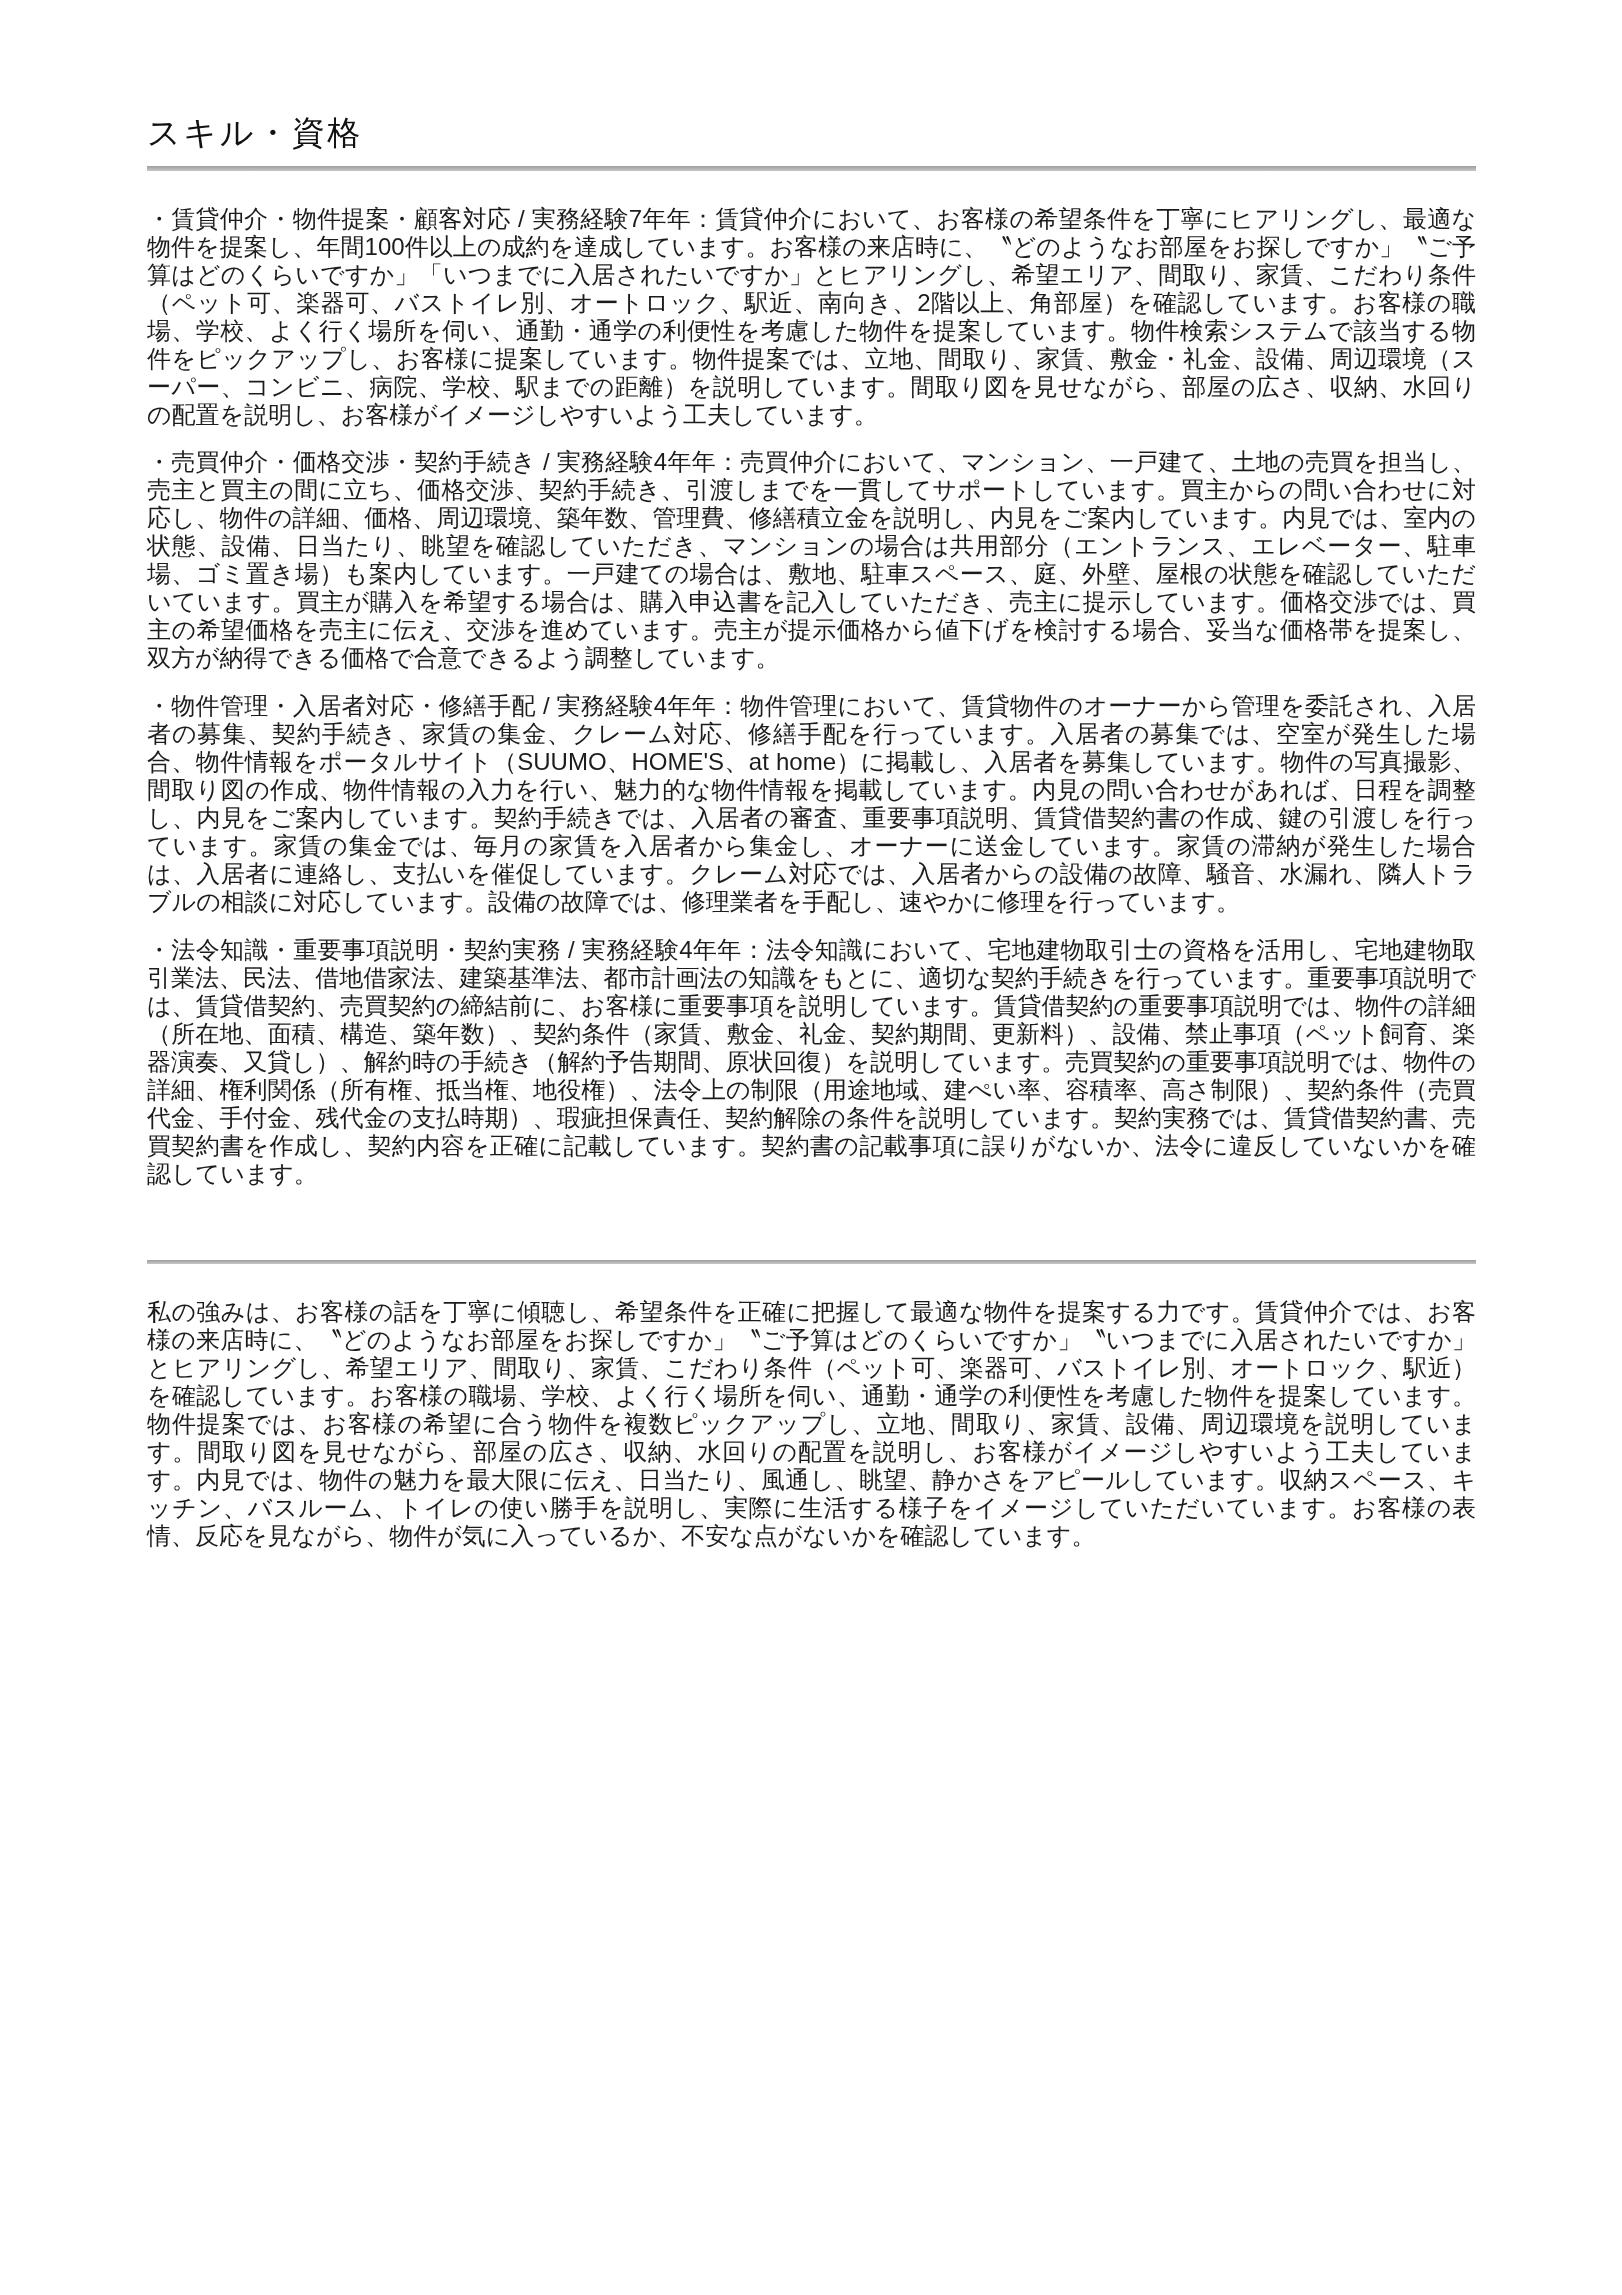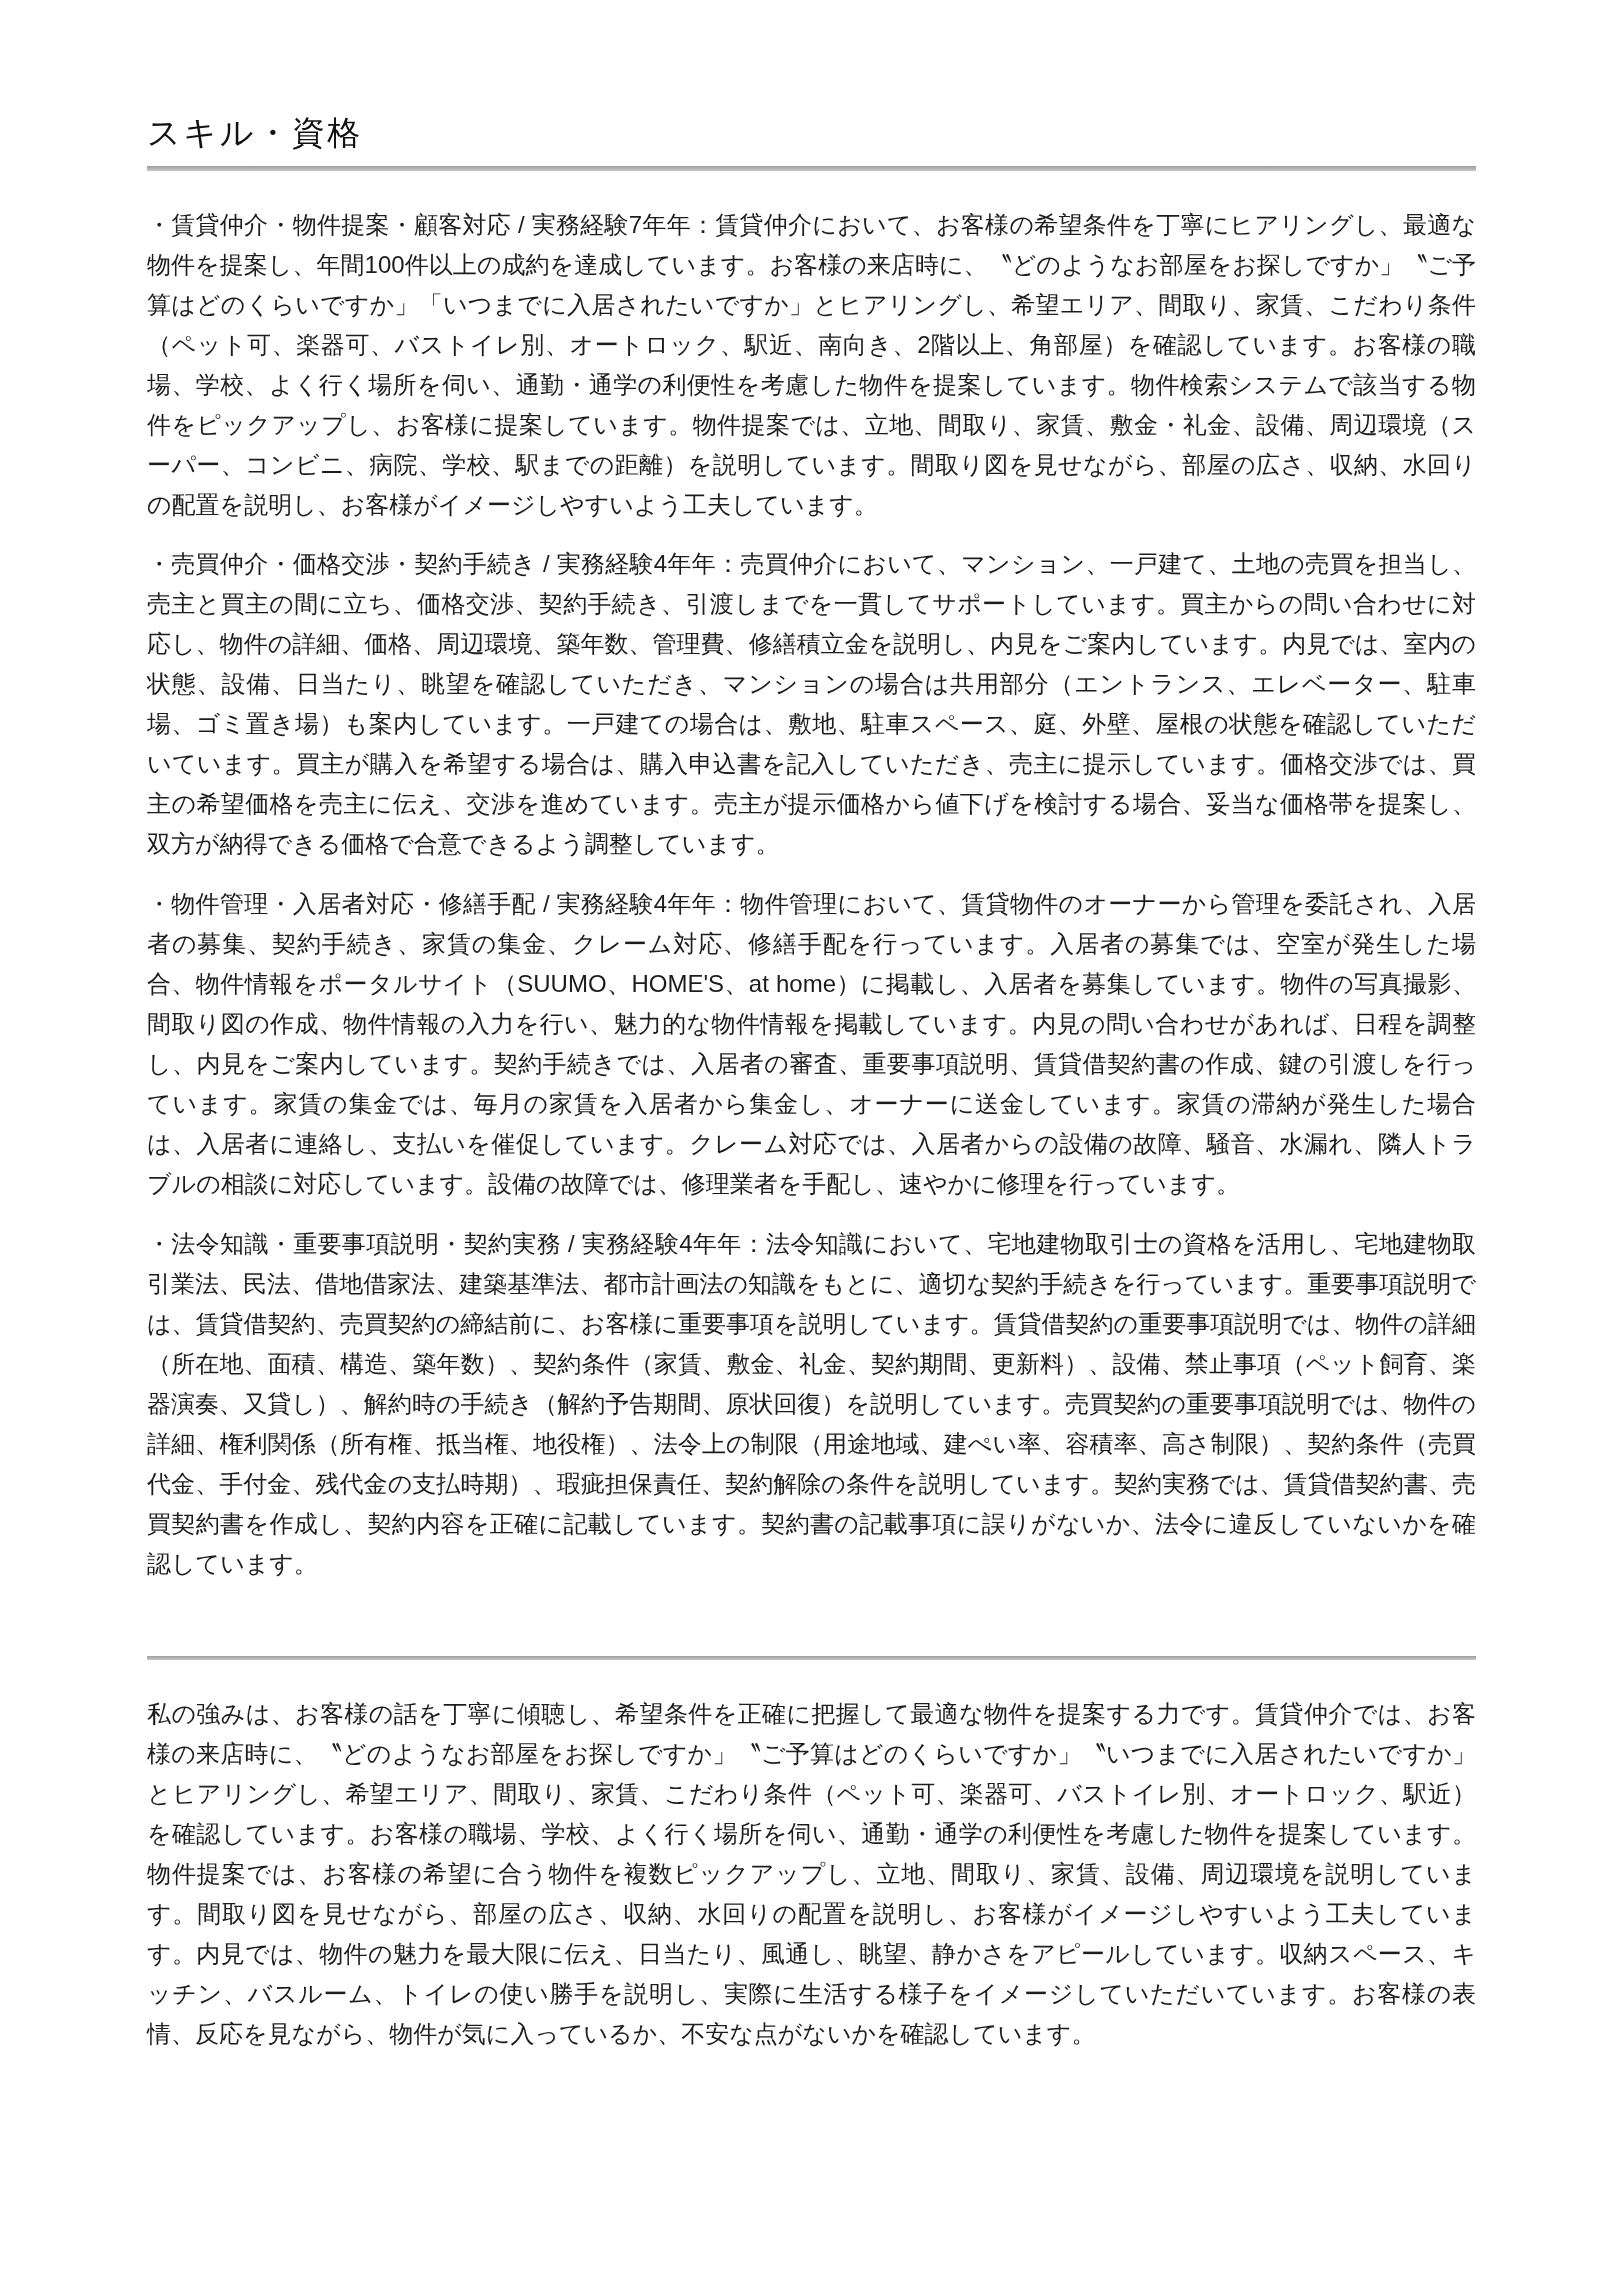--- a/index.html
+++ b/index.html
@@ -33,21 +33,21 @@
     margin: 0 0 13px 0;
   }
   .section-divider {
     height: 4.6px;
     background: linear-gradient(#9e9e9e, #c7c7c7);
     border: none;
     margin: 0 0 34px 0;
   }
   .para {
     font-size: 24px;
-    line-height: 40px;
+    line-height: 28px;
     text-align: justify;
     margin: 0 0 19.6px 0;
     color: #1c1c1c;
   }
   .para:last-child {
     margin-bottom: 0;
   }
 </style>
 </head>
 <body>

